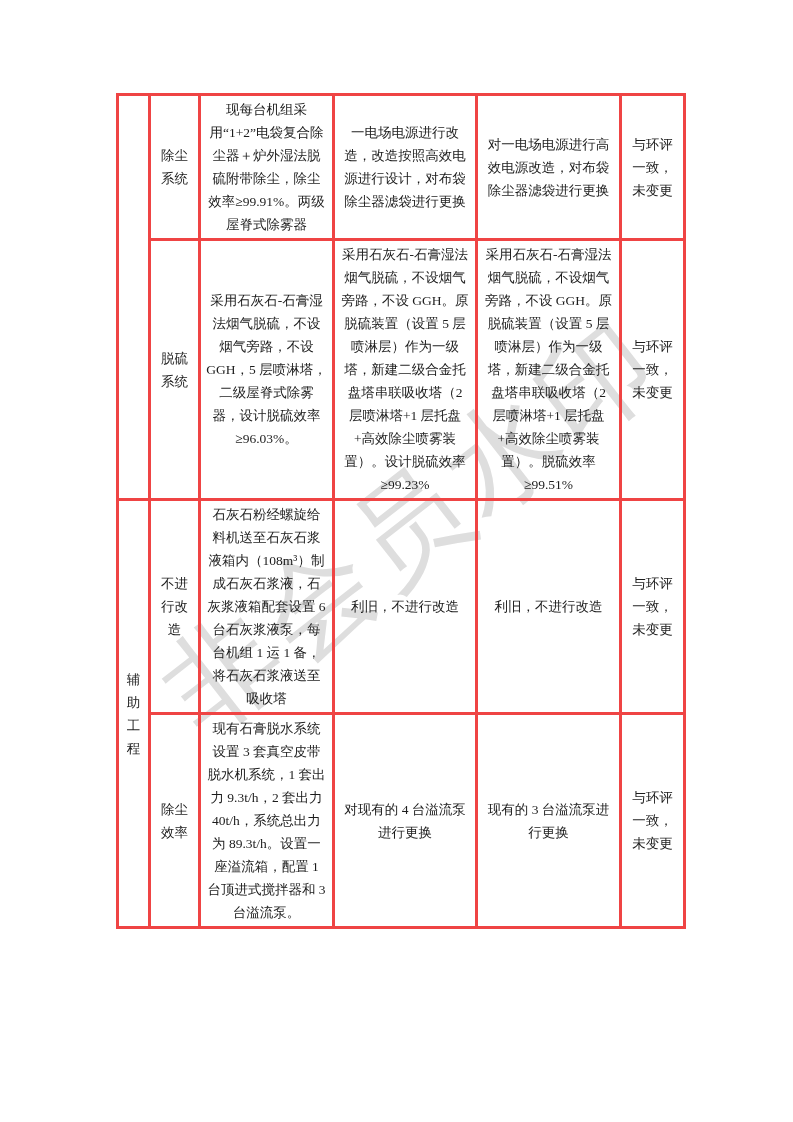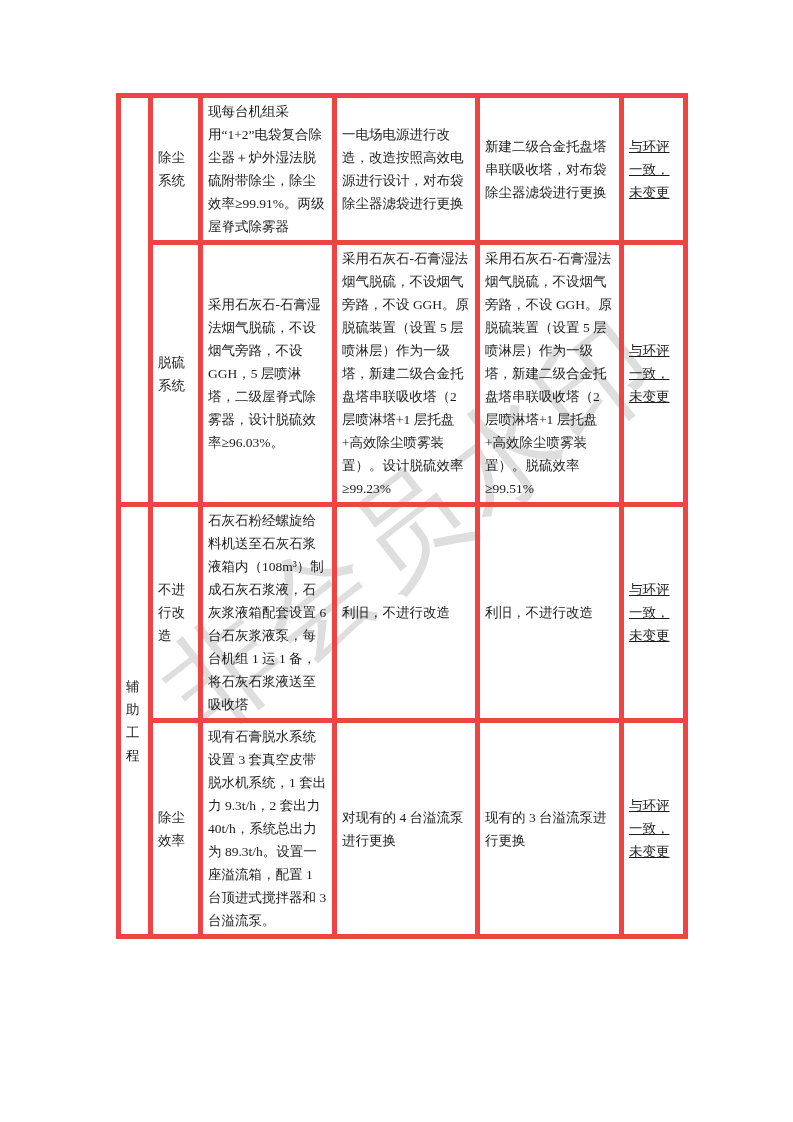--- a/index.html
+++ b/index.html
@@ -34,34 +34,34 @@
     top: 93px;
     width: 567px;
     border-collapse: collapse;
     table-layout: fixed;
     z-index: 1;
     color: #1c1c1c;
     font-size: 13.5px;
     line-height: 23px;
   }
   table.cmp td {
-    border: 5px solid #ef4444;
-    text-align: left;
+    border: 3px solid #ef4444;
+    text-align: center;
     vertical-align: middle;
     padding: 2px 5px;
     background: transparent;
   }
   tr.r1 { height: 140px; }
   tr.r2 { height: 239px; }
   tr.r3 { height: 200px; }
   tr.r4 { height: 197px; }
   td.c1 { padding: 2px 4px; }
   td.c2 { padding: 2px 8px; }
   td.c3 { padding: 2px 3px; }
-  td.c6 { padding: 2px 9px; text-decoration: underline; }
+  td.c6 { padding: 2px 9px; }
 </style>
 </head>
 <body>
 
 <div class="page">
 
   <div class="watermark" style="color: rgb(222, 222, 222);">非会员水印</div>
 
   <table class="cmp">
     <colgroup>
@@ -71,21 +71,21 @@
       <col style="width:143px">
       <col style="width:144px">
       <col style="width:64px">
     </colgroup>
     <tbody>
       <tr class="r1">
         <td class="c1" rowspan="2"></td>
         <td class="c2">除尘系统</td>
         <td class="c3">现每台机组采用“1+2”电袋复合除尘器＋炉外湿法脱硫附带除尘，除尘效率≥99.91%。两级屋脊式除雾器</td>
         <td>一电场电源进行改造，改造按照高效电源进行设计，对布袋除尘器滤袋进行更换</td>
-        <td>新建二级合金托盘塔串联吸收塔，对布袋除尘器滤袋进行更换</td>
+        <td>对一电场电源进行高效电源改造，对布袋除尘器滤袋进行更换</td>
         <td class="c6">与环评一致，未变更</td>
       </tr>
       <tr class="r2">
         <td class="c2">脱硫系统</td>
         <td class="c3">采用石灰石-石膏湿法烟气脱硫，不设烟气旁路，不设 GGH，5 层喷淋塔，二级屋脊式除雾器，设计脱硫效率≥96.03%。</td>
         <td>采用石灰石-石膏湿法烟气脱硫，不设烟气旁路，不设 GGH。原脱硫装置（设置 5 层喷淋层）作为一级塔，新建二级合金托盘塔串联吸收塔（2 层喷淋塔+1 层托盘+高效除尘喷雾装置）。设计脱硫效率≥99.23%</td>
         <td>采用石灰石-石膏湿法烟气脱硫，不设烟气旁路，不设 GGH。原脱硫装置（设置 5 层喷淋层）作为一级塔，新建二级合金托盘塔串联吸收塔（2 层喷淋塔+1 层托盘+高效除尘喷雾装置）。脱硫效率≥99.51%</td>
         <td class="c6">与环评一致，未变更</td>
       </tr>
       <tr class="r3">

